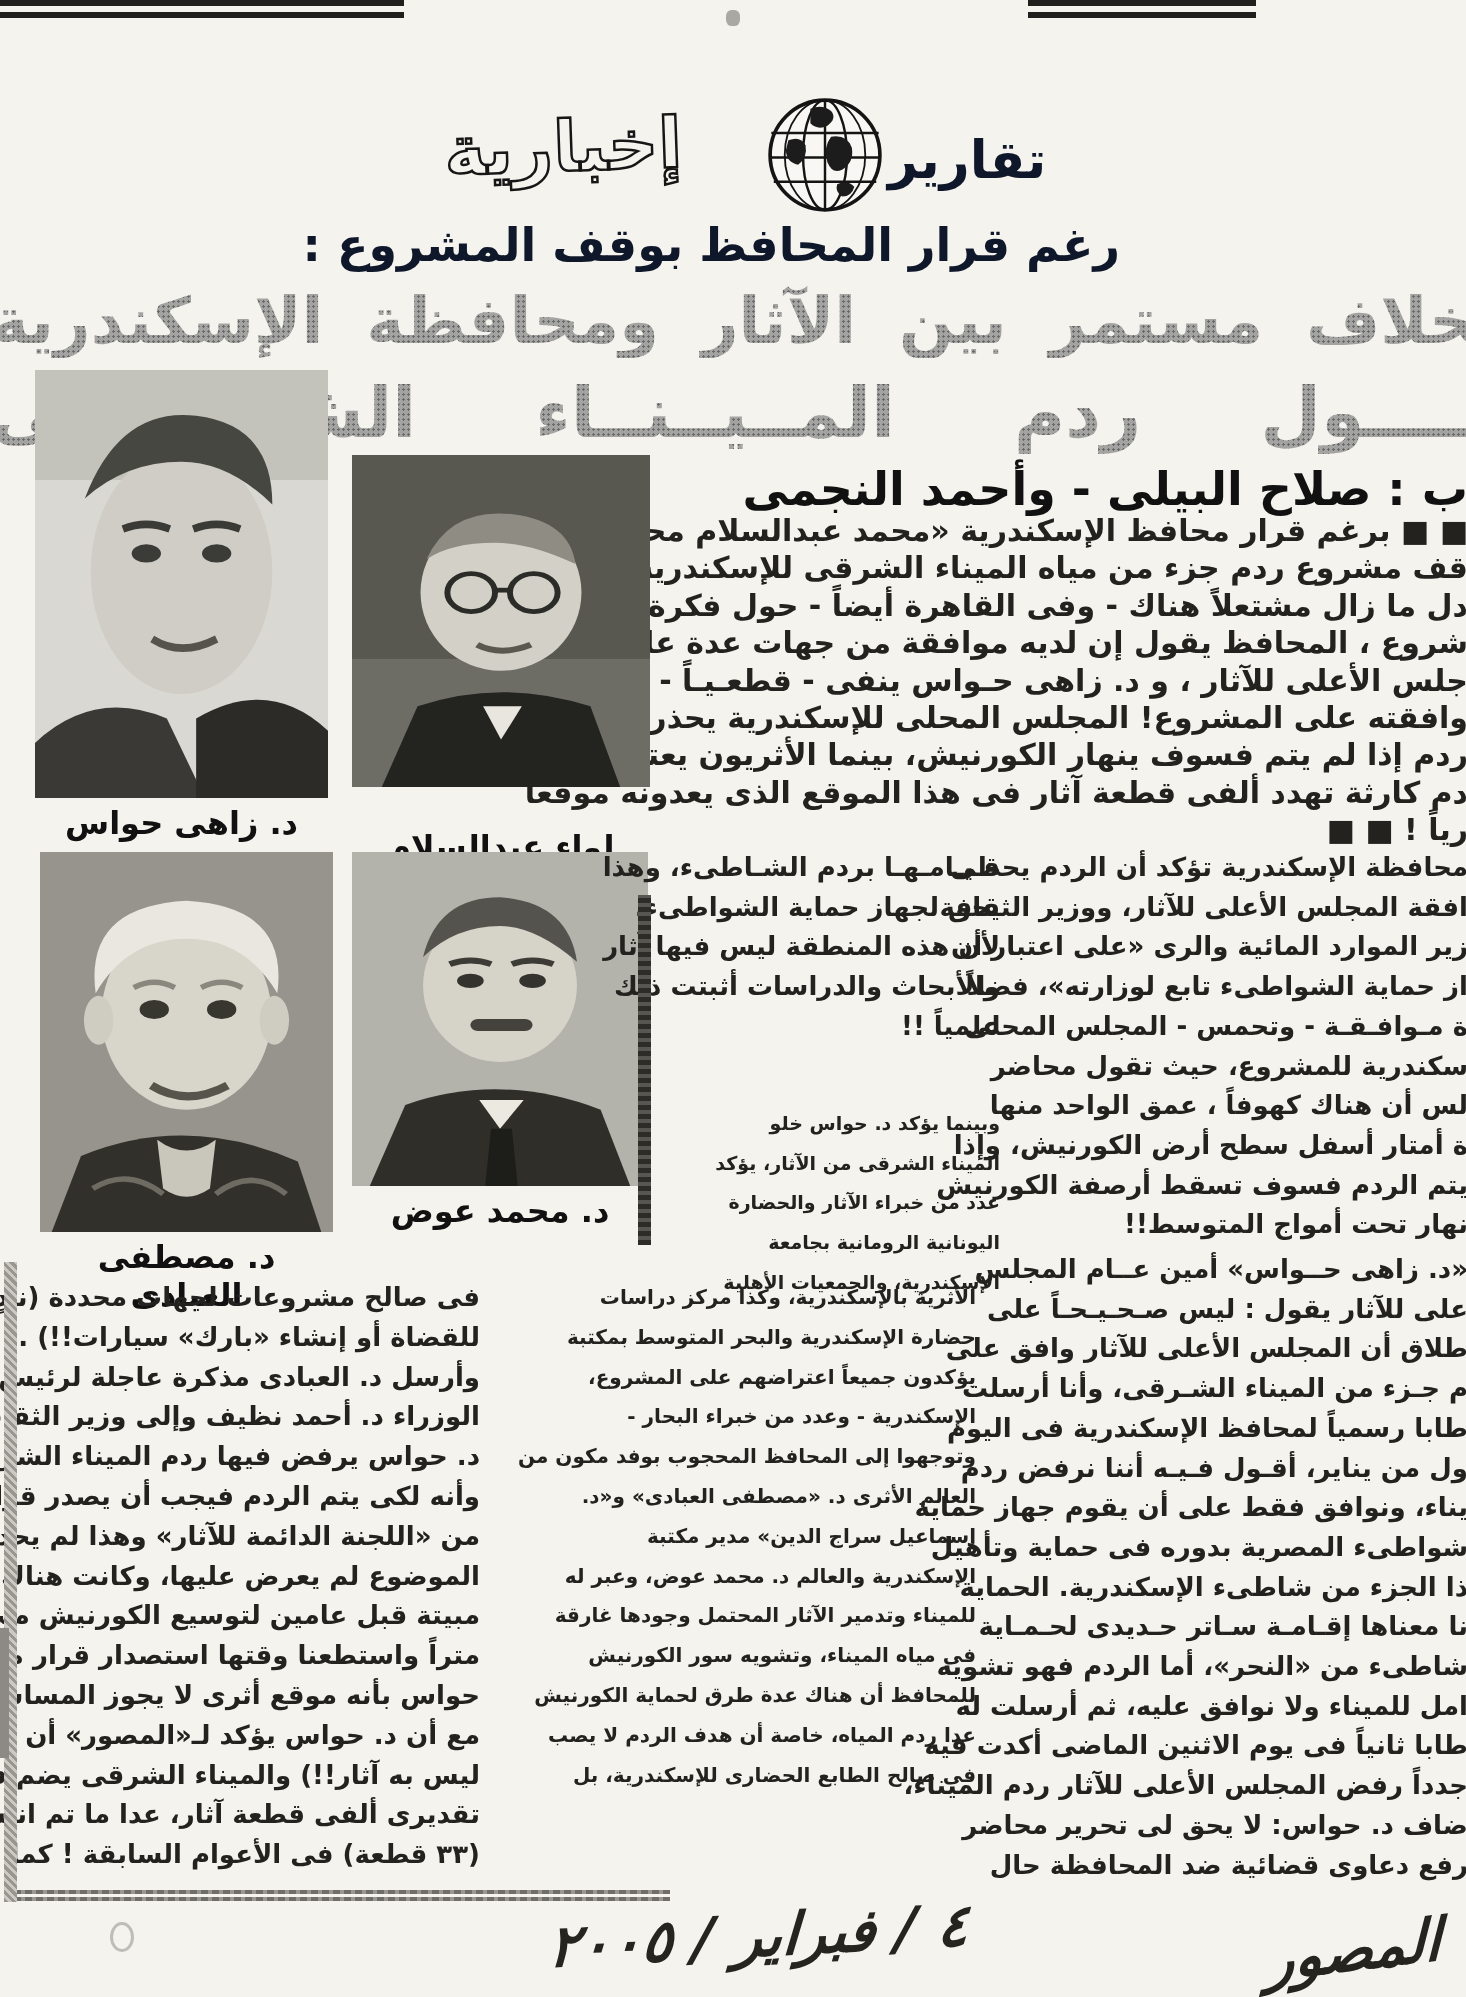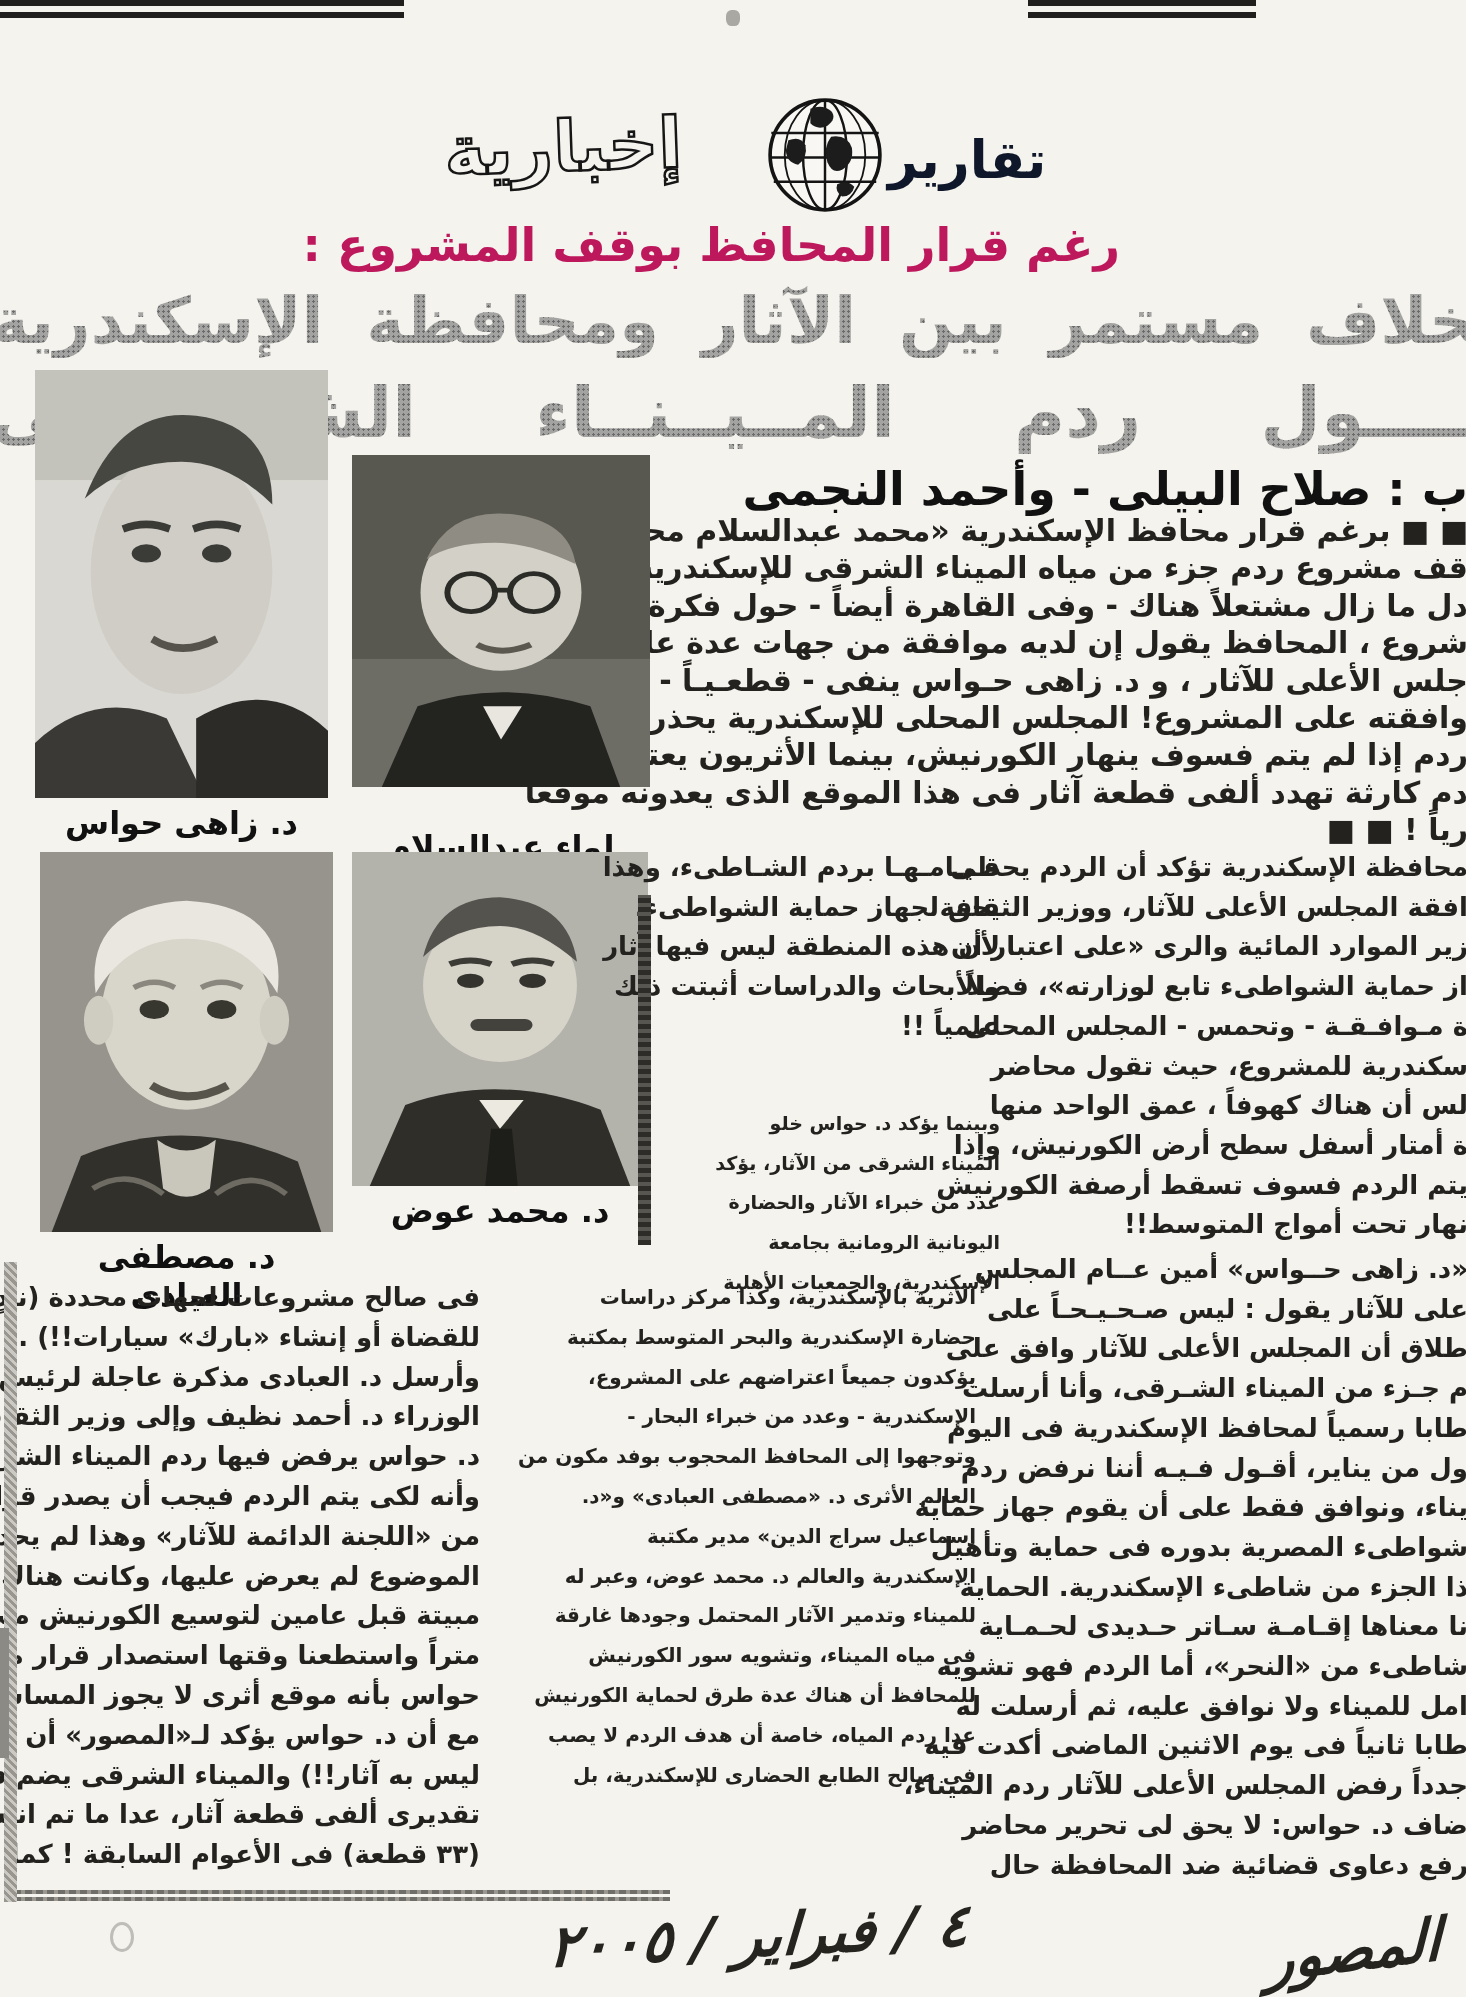--- a/index.html
+++ b/index.html
@@ -14,21 +14,21 @@
   .rule .bar{height:6px;background:#201f1d;margin-bottom:6px;}
   .rule-left{left:0;top:168;width:404px;}
   .rule-right{left:1028px;top:168;width:228px;}
   .mast-ikhbariya{left:444px;top:106px;font-size:70px;font-weight:bold;
      color:#f5f3ee;-webkit-text-stroke:2.5px #161616;text-shadow:0 0 1px #161616;
      transform:rotate(-2deg);letter-spacing:2px;}
   .mast-taqarir{left:888px;top:130px;font-size:52px;font-weight:bold;color:#0f172a;letter-spacing:1px;}
   .globe{left:764px;top:92px;width:122px;height:126px;}
 
   
-  .kicker{right:346px;top:218px;font-size:46px;font-weight:bold;color:#be185d;}
+  .kicker{right:346px;top:218px;font-size:46px;font-weight:bold;color:#0f172a;}
   .halftone{font-weight:bold;color:#8d8d8d;}
   @supports ((-webkit-background-clip:text) or (background-clip:text)){
     .halftone{background-image:radial-gradient(circle,#6a6a6a 1.1px,#a3a3a1 1.2px);
       background-size:5px 5px;-webkit-background-clip:text;background-clip:text;color:transparent;}
   }
   .headline1{right:-55px;top:284px;width:1530px;font-size:64px;
      text-align:justify;text-align-last:justify;}
   .headline2{right:-45px;top:372px;width:1520px;font-size:70px;
      text-align:justify;text-align-last:justify;}
   .byline{right:-2px;top:462px;font-size:46px;font-weight:bold;color:#111;}

